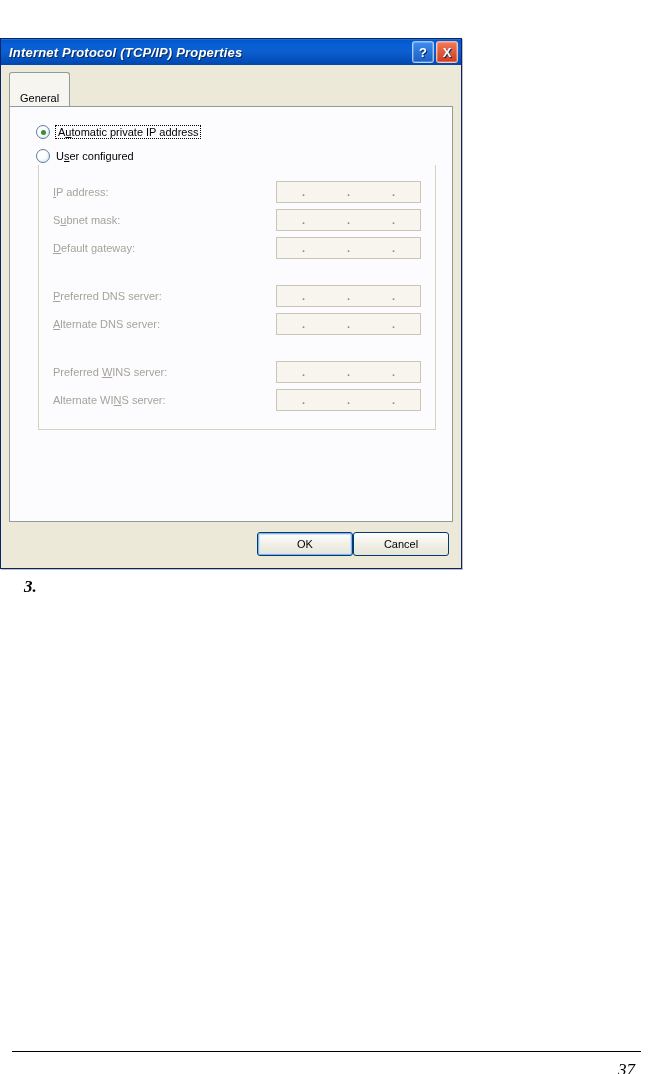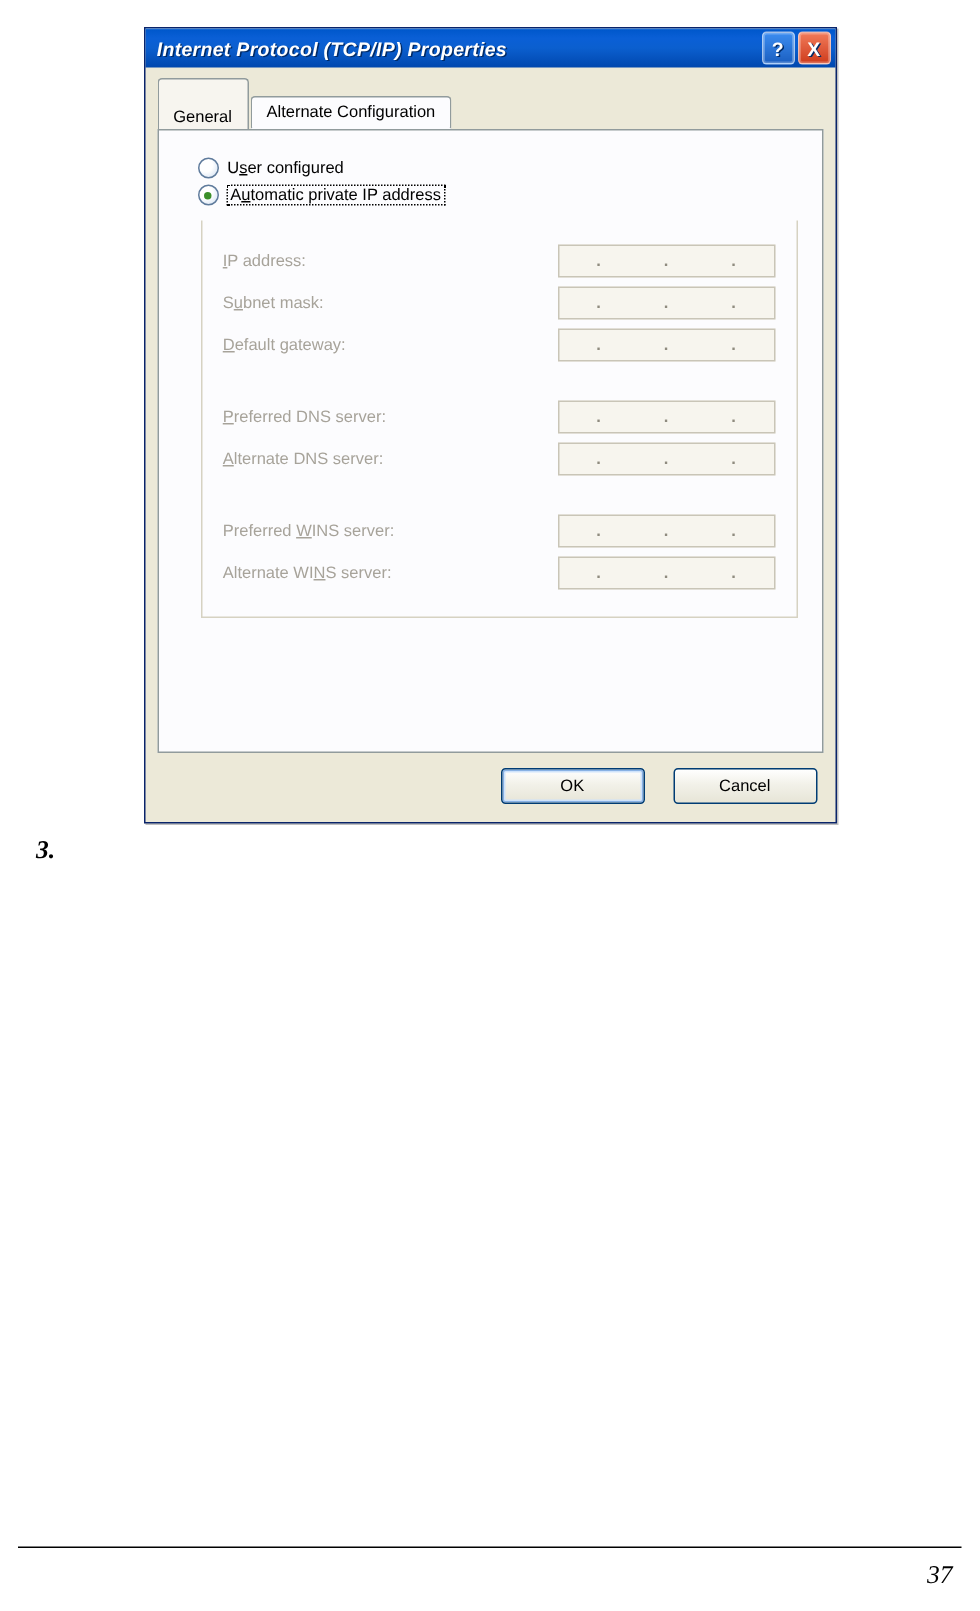--- a/index.html
+++ b/index.html
@@ -11,22 +11,23 @@
     height: 1074px;
     position: relative;
   }
   .page {
     width: 653px;
     height: 1074px;
     position: relative;
   }
   .dialog-wrap {
     display: flex;
-    justify-content: center;
+    justify-content: flex-start;
     padding-top: 18px;
+    margin-top: 20px;
   }
   .dialog {
     width: 460px;
     background: #ece9d8;
     border: 1px solid #0a246a;
     box-shadow: 1px 1px 0 rgba(0,0,0,.25);
     font-family: Tahoma, Arial, sans-serif;
     font-size: 11px;
     color: #000;
   }
@@ -115,21 +116,21 @@
     width: 135px; height: 20px;
     background: #f7f5ee;
     border: 1px solid #c9c5b7;
     color: #b8b4a7;
     display: flex; align-items: center; justify-content: space-around;
     padding: 0 4px; font-size: 11px;
   }
   .ipbox span { color: #8f8b7f; font-weight: bold; }
   .spacer { height: 14px; }
   .btn-row {
-    display: flex; justify-content: flex-end; gap: 19px;
+    display: flex; justify-content: flex-end; gap: 0;
     padding: 10px 4px 4px 0;
   }
   .xpbtn {
     min-width: 74px; height: 22px;
     border: 1px solid #003c74;
     border-radius: 3px;
     background: linear-gradient(to bottom,#fff 0%, #f2f1e9 45%, #e7e5d7 100%);
     font: 11px Tahoma, Arial, sans-serif;
     color: #000;
     display: flex; align-items: center; justify-content: center;
@@ -164,36 +165,35 @@
       <div class="title">Internet Protocol (TCP/IP) Properties</div>
       <div class="title-btns">
         <div class="title-btn help-btn">?</div>
         <div class="title-btn close-btn">X</div>
       </div>
     </div>
 
     <div class="dialog-body">
       <div class="tabs">
         <div class="tab">General</div>
-        <div class="tab active">Alternate Configuration</div>
       </div>
 
       <div class="tab-panel">
 
         <div class="og">
-          <div class="radio-row" style="margin-bottom:2px;">
-            <span class="radio"></span>
-            <span class="radio-label">U<span class="underline">s</span>er configured</span>
-          </div>
           <div class="radio-row">
             <span class="radio checked">
                   <span class="dot"></span>
                 </span>
             <span class="radio-label focused">A<span class="underline">u</span>tomatic private IP address</span>
           </div>
+          <div class="radio-row" style="margin-bottom:2px;">
+            <span class="radio"></span>
+            <span class="radio-label">U<span class="underline">s</span>er configured</span>
+          </div>
 
           <div class="group-border">
             <div class="field-row">
               <span class="field-label"><span class="underline">I</span>P address:</span>
               <div class="ipbox">
                     <span>.</span>
                     <span>.</span>
                     <span>.</span>
                   </div>
             </div>

